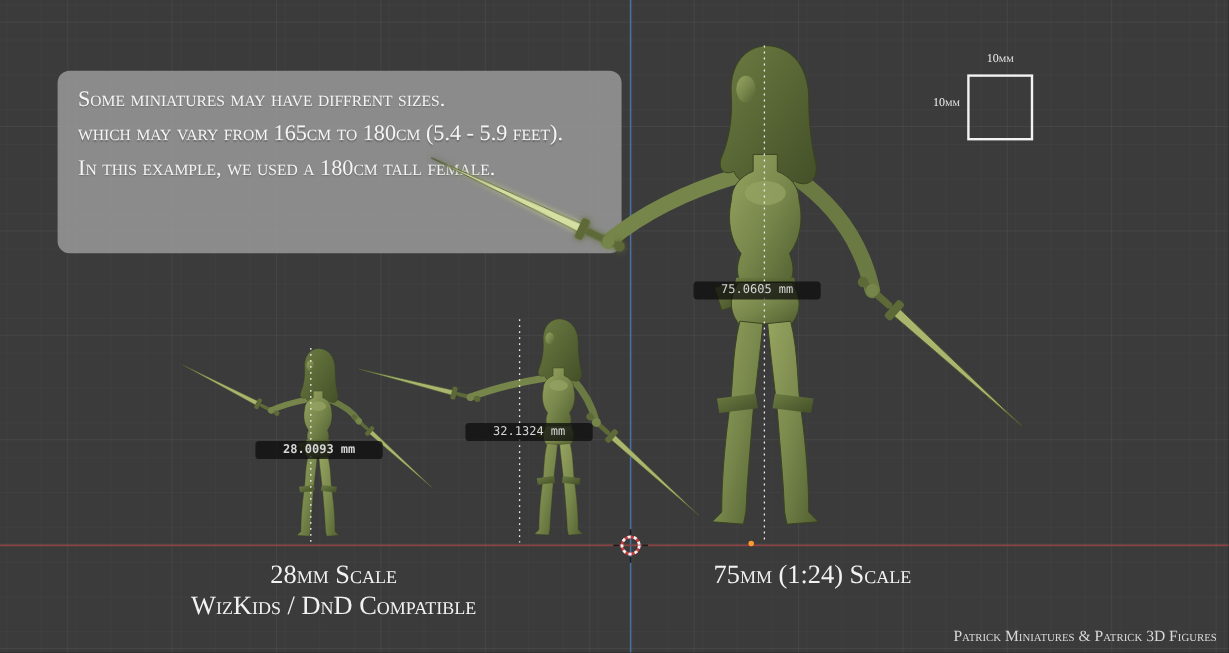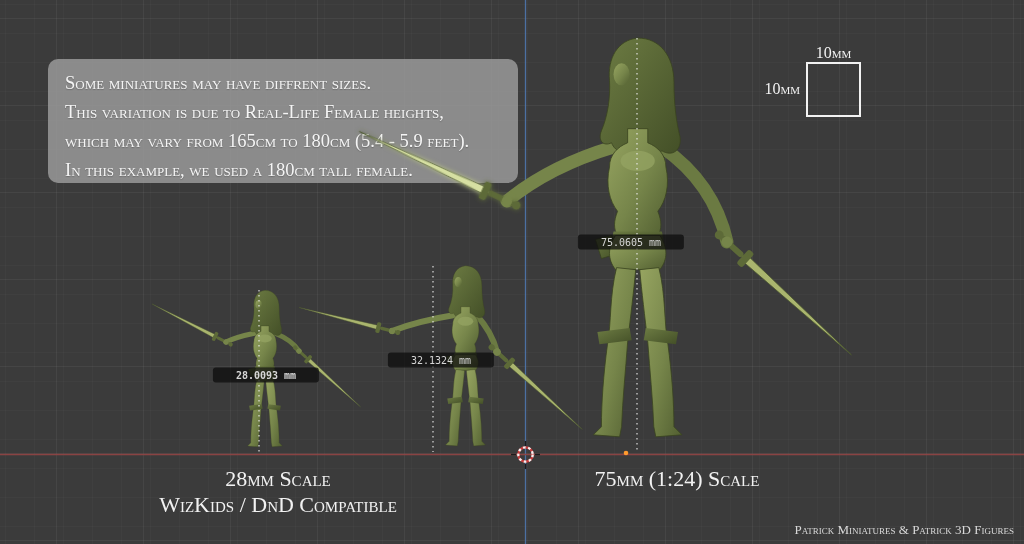--- a/index.html
+++ b/index.html
@@ -11,37 +11,37 @@
       linear-gradient(90deg, rgba(255,255,255,0.05) 1px, transparent 1px),
       linear-gradient(rgba(255,255,255,0.018) 1px, transparent 1px),
       linear-gradient(90deg, rgba(255,255,255,0.018) 1px, transparent 1px);
     background-size:87px 87px,87px 87px,29px 29px,29px 29px;
     background-position:0 18px,56px 0,0 4px,5px 0;
     font-family:"Liberation Serif", serif;
   }
   svg{position:absolute;left:0;top:0;overflow:visible;}
   .sc{font-variant:small-caps;color:#f2f2f2;}
   #info-box{
-    position:absolute;left:48px;top:59px;width:470px;height:124px;
+    position:absolute;left:48px;top:59px;width:470px;height:152px;
     background:rgba(152,152,152,0.87);border-radius:10px;
     padding:10px 0 0 17px;box-sizing:border-box;
     font-size:18.5px;line-height:29px;white-space:nowrap;
     color:#f5f5f5;text-shadow:0 1px 1px rgba(60,60,60,.4);
   }
   .pill{
     position:absolute;transform:translate(-50%,-50%);
     background:rgba(12,12,12,0.74);color:#d6d6d6;
     font-family:"DejaVu Sans Mono", monospace;font-size:10px;
     padding:2px 23px;border-radius:3px;white-space:nowrap;letter-spacing:0;
   }
   #ref-square{
     position:absolute;left:806px;top:62px;width:55px;height:55px;
     border:2px solid #f2f2f2;box-sizing:border-box;background:transparent;
   }
-  .sq-label{position:absolute;font-size:16px;}
+  .sq-label{position:absolute;font-size:10px;}
   #sq-top{left:806px;top:44px;width:55px;text-align:center;}
   #sq-side{left:726px;top:80px;width:74px;text-align:right;}
   .caption{position:absolute;transform:translateX(-50%);font-size:22px;white-space:nowrap;}
   #watermark{
     position:absolute;right:10px;top:522px;font-size:13px;
     color:#d9d9d9;font-variant:small-caps;white-space:nowrap;
   }
 </style>
 </head>
 <body>
@@ -57,21 +57,20 @@
       <line x1="511" y1="454.5" x2="516" y2="454.5" stroke="#1c1c1c" stroke-width="1.4"></line>
       <line x1="535" y1="454.5" x2="540" y2="454.5" stroke="#1c1c1c" stroke-width="1.4"></line>
       <circle cx="525.5" cy="454.5" r="7.2" fill="none" stroke="#c83c3c" stroke-width="2.3"></circle>
       <circle cx="525.5" cy="454.5" r="7.2" fill="none" stroke="#f2f2f2" stroke-width="2.3" stroke-dasharray="2.6 2.6"></circle>
     </g>
     <circle cx="626" cy="453" r="2.3" fill="#ff9a2e"></circle>
   </svg>
 
   <div id="info-box" class="sc">
     <div>Some miniatures may have diffrent sizes.</div>
-    <div>This variation is due to Real-Life Female heights,</div>
     <div>which may vary from 165cm to 180cm (5.4 - 5.9 feet).</div>
     <div>In this example, we used a 180cm tall female.</div>
   </div>
 
   <svg width="1024" height="544">
     <defs>
       <linearGradient id="gfig" x1="0" y1="0" x2="1" y2="1">
         <stop offset="0" stop-color="#97a561"></stop>
         <stop offset="0.55" stop-color="#76854a"></stop>
         <stop offset="1" stop-color="#525f31"></stop>

